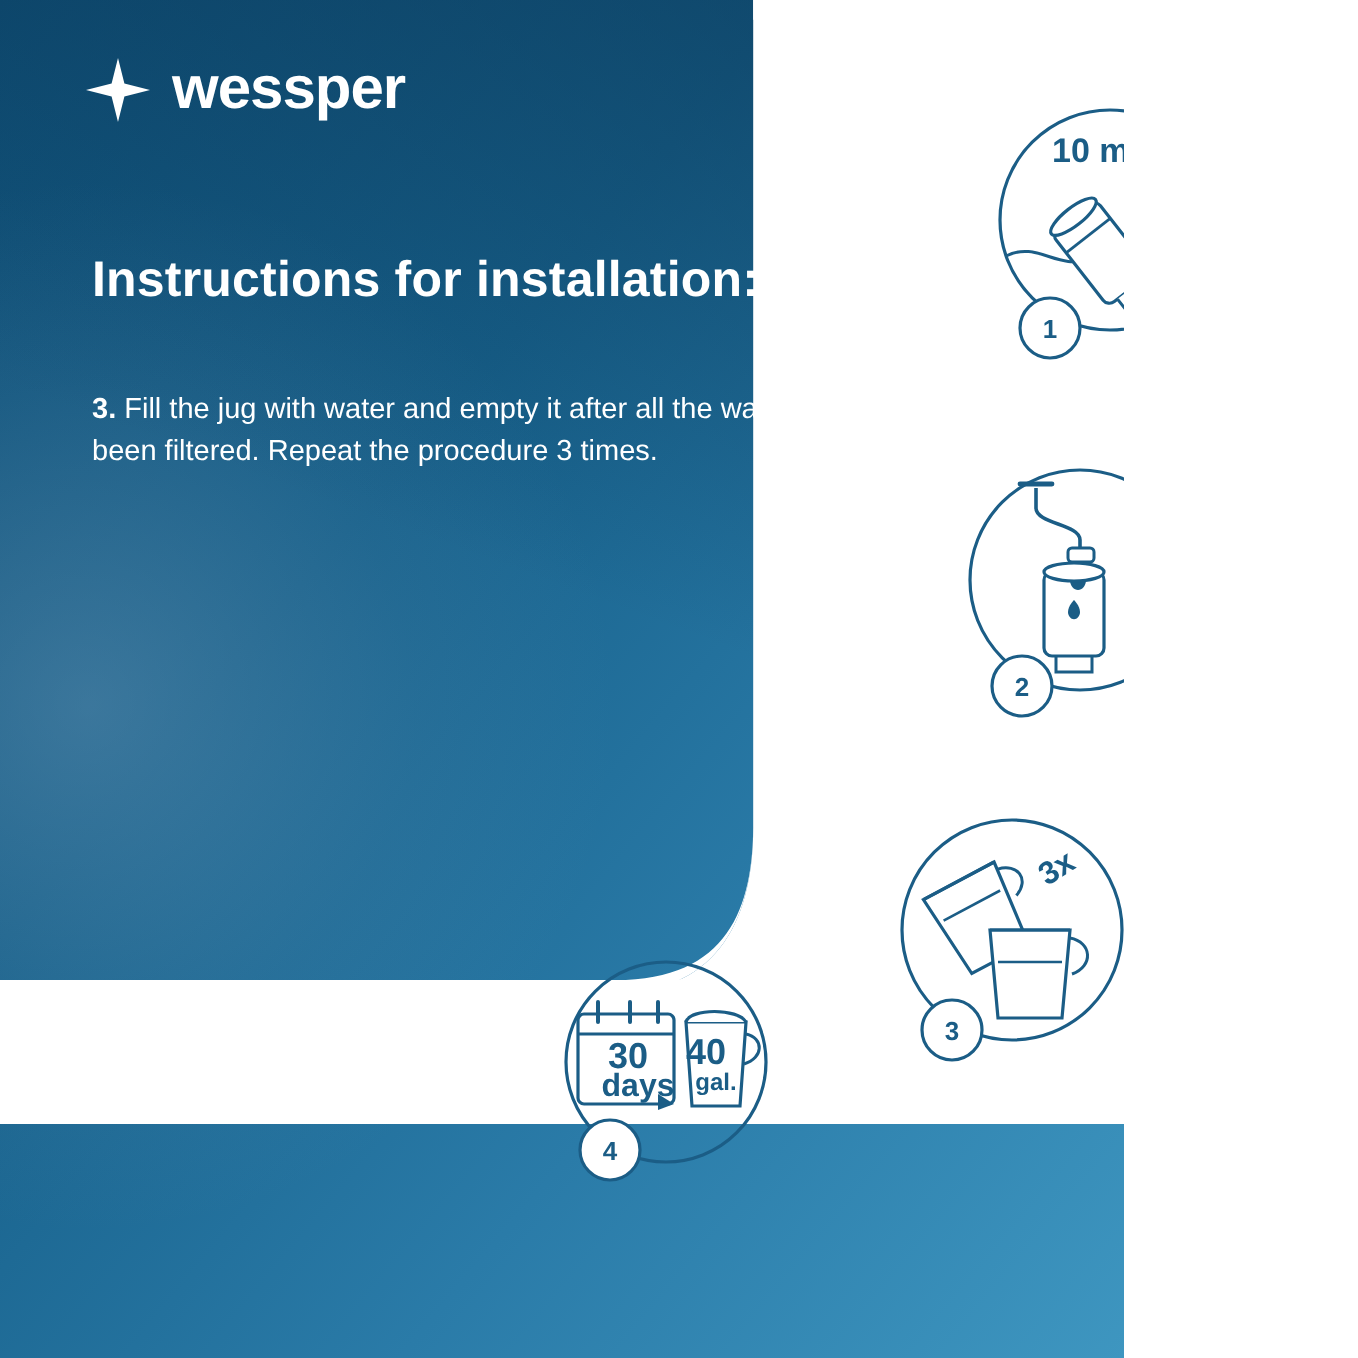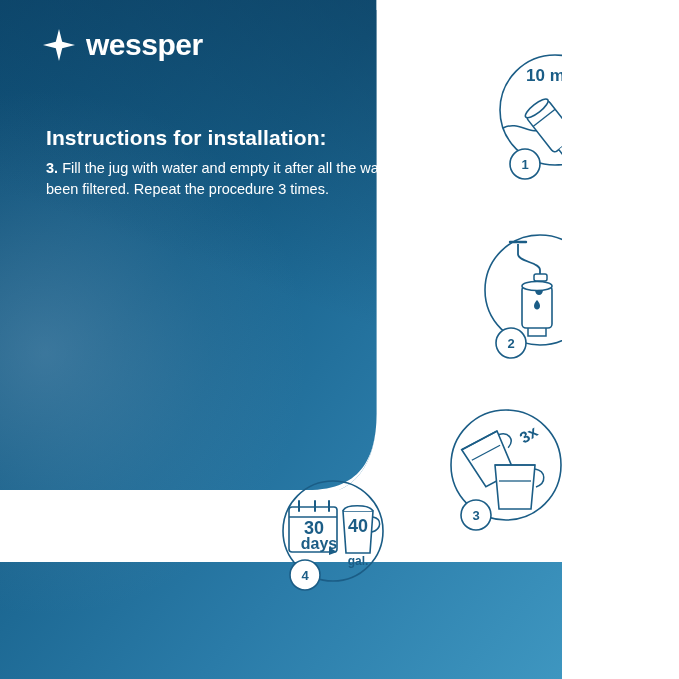--- a/index.html
+++ b/index.html
@@ -58,22 +58,22 @@
   }
   
   .instructions {
     position: absolute;
     left: 46px;
     top: 126px;
     width: 400px;
     color: #ffffff;
   }
   .instructions h2 {
-    margin: 0 0 8px 0;
-    font-size: 21px;
+    margin: 0 0 40px 0;
+    font-size: 25px;
     font-weight: bold;
     letter-spacing: 0.1px;
   }
   .step {
     font-size: 14.5px;
     line-height: 1.42;
     margin-bottom: 19px;
     font-weight: 400;
   }
   .step b {
@@ -215,17 +215,17 @@
 
       <path d="M 72 34 L 102 34 L 99 76 L 75 76 Z" fill="#ffffff" stroke="#1b5d86" stroke-width="1.6"></path>
       <path d="M 72 34 C 74 27, 98 27, 102 34" fill="#ffffff" stroke="#1b5d86" stroke-width="1.6"></path>
       <path d="M 102 40 C 111 42, 111 52, 101 55" fill="none" stroke="#1b5d86" stroke-width="1.5"></path>
 
       <circle cx="34" cy="98" r="15" fill="#ffffff" stroke="#1b5d86" stroke-width="1.6"></circle>
     </svg>
     <div class="num-bubble-label" style="left:21px; top:91px;">4</div>
     <div class="cap-label" style="left:23px; top:41px; font-size:18px; width:40px; text-align:center;">30</div>
     <div class="cap-label" style="left:28px; top:58px; font-size:16px; width:40px; text-align:center;">days</div>
-    <div class="cap-label" style="left:72px; top:39px; font-size:18px; width:30px; text-align:center;">40</div>
-    <div class="cap-label" style="left:72px; top:57px; font-size:12px; width:30px; text-align:center;margin-top:20px;">gal.</div>
+    <div class="cap-label" style="left:72px; top:39px; font-size:18px; width:30px; text-align:left;">40</div>
+    <div class="cap-label" style="left:72px; top:57px; font-size:12px; width:30px; text-align:center;">gal.</div>
   </div>
 
 </div>
 
 </body></html>

